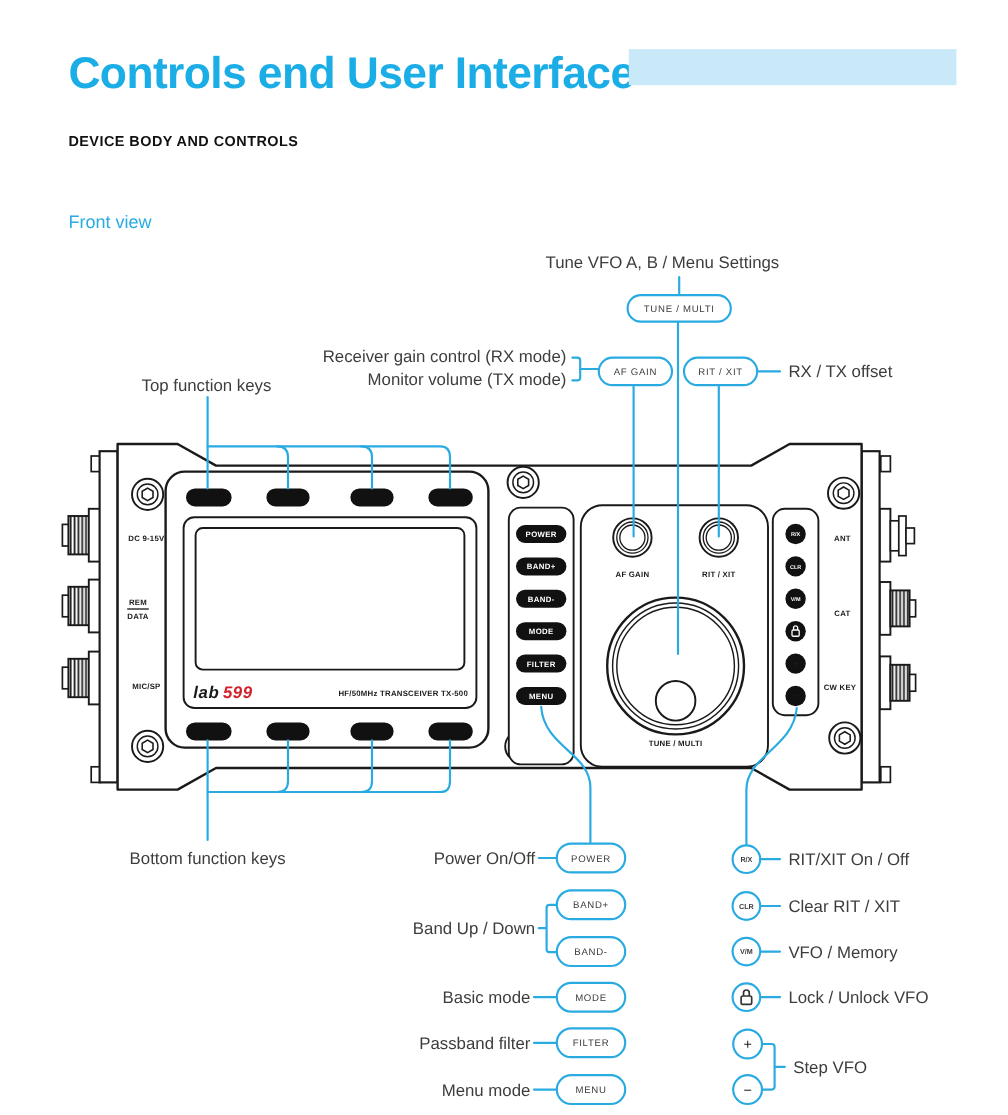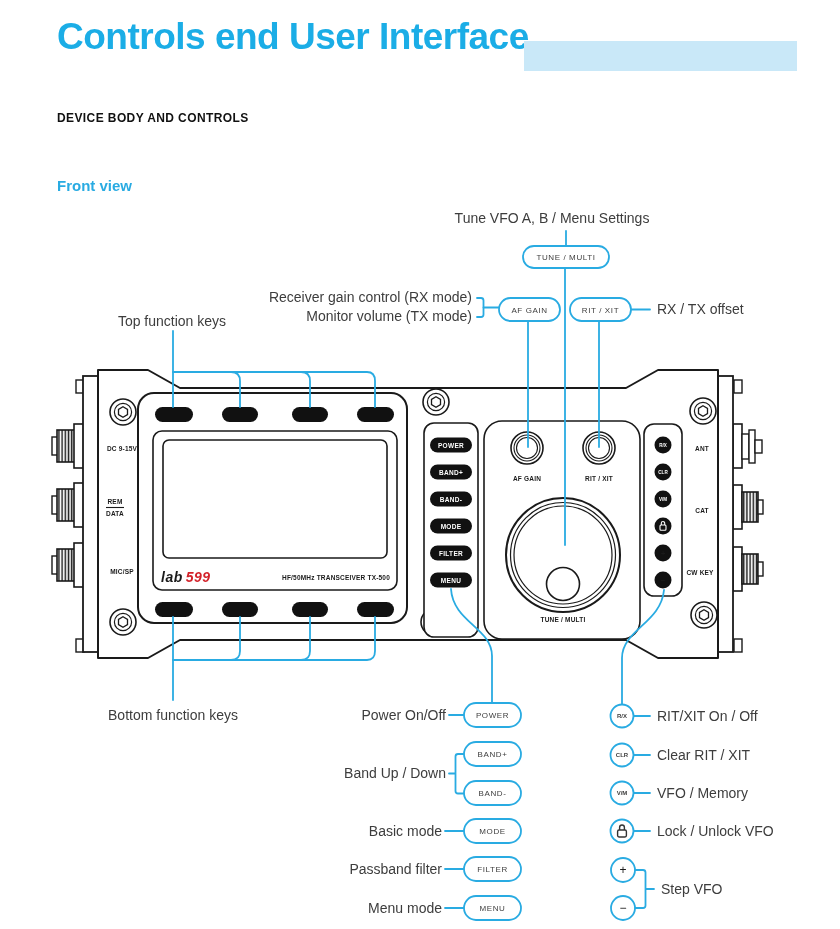--- a/index.html
+++ b/index.html
@@ -1,20 +1,20 @@
 <!DOCTYPE html>
 <html><head>
 <meta charset="utf-8">
 <style>
   html,body{margin:0;padding:0;background:#ffffff;}
   body{width:840px;height:929px;position:relative;font-family:"Liberation Sans",sans-serif;}
-  .page-title{position:absolute;left:57px;top:16px;font-size:37px;font-weight:bold;letter-spacing:-0.5px;color:#1badе6;color:#1bade6;margin:0;}
+  .page-title{position:absolute;left:57px;top:40px;font-size:37px;font-weight:bold;letter-spacing:-0.5px;color:#1badе6;color:#1bade6;margin:0;}
   .title-bar{position:absolute;left:524px;top:41px;width:273px;height:30px;background:#c9e8f8;}
   .section-title{position:absolute;left:57px;top:111px;font-size:12px;font-weight:bold;letter-spacing:0.4px;color:#111;margin:0;}
-  .sub-title{position:absolute;left:57px;top:177px;font-size:15px;font-weight:bold;color:#29abe2;margin:0;}
+  .sub-title{position:absolute;left:57px;top:177px;font-size:15px;font-weight:normal;color:#29abe2;margin:0;}
   svg{position:absolute;left:0;top:0;font-family:"Liberation Sans",sans-serif;}
   svg text{fill:#1a1a1a;}
   .lbl{fill:#3d3d3d;font-size:14px;}
   .devlbl{font-size:6.5px;font-weight:bold;letter-spacing:0.2px;}
   .pilltxt{fill:#3d3d3d;font-size:8px;letter-spacing:0.6px;}
   .btntxt{fill:#ffffff;font-size:6.5px;font-weight:bold;letter-spacing:0.3px;}
   .sbtntxt{fill:#ffffff;font-size:4.6px;font-weight:bold;}
   .legbtntxt{fill:#3d3d3d;font-size:6px;font-weight:bold;}
 </style>
 </head>

